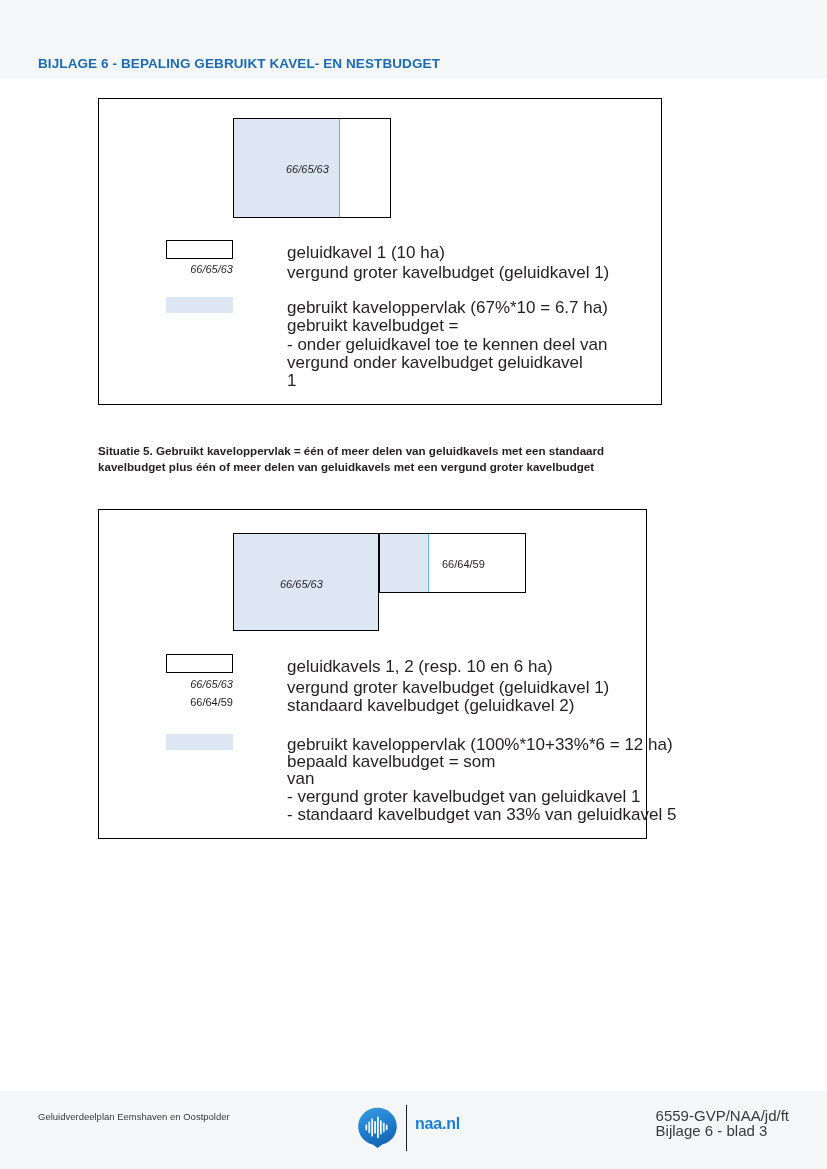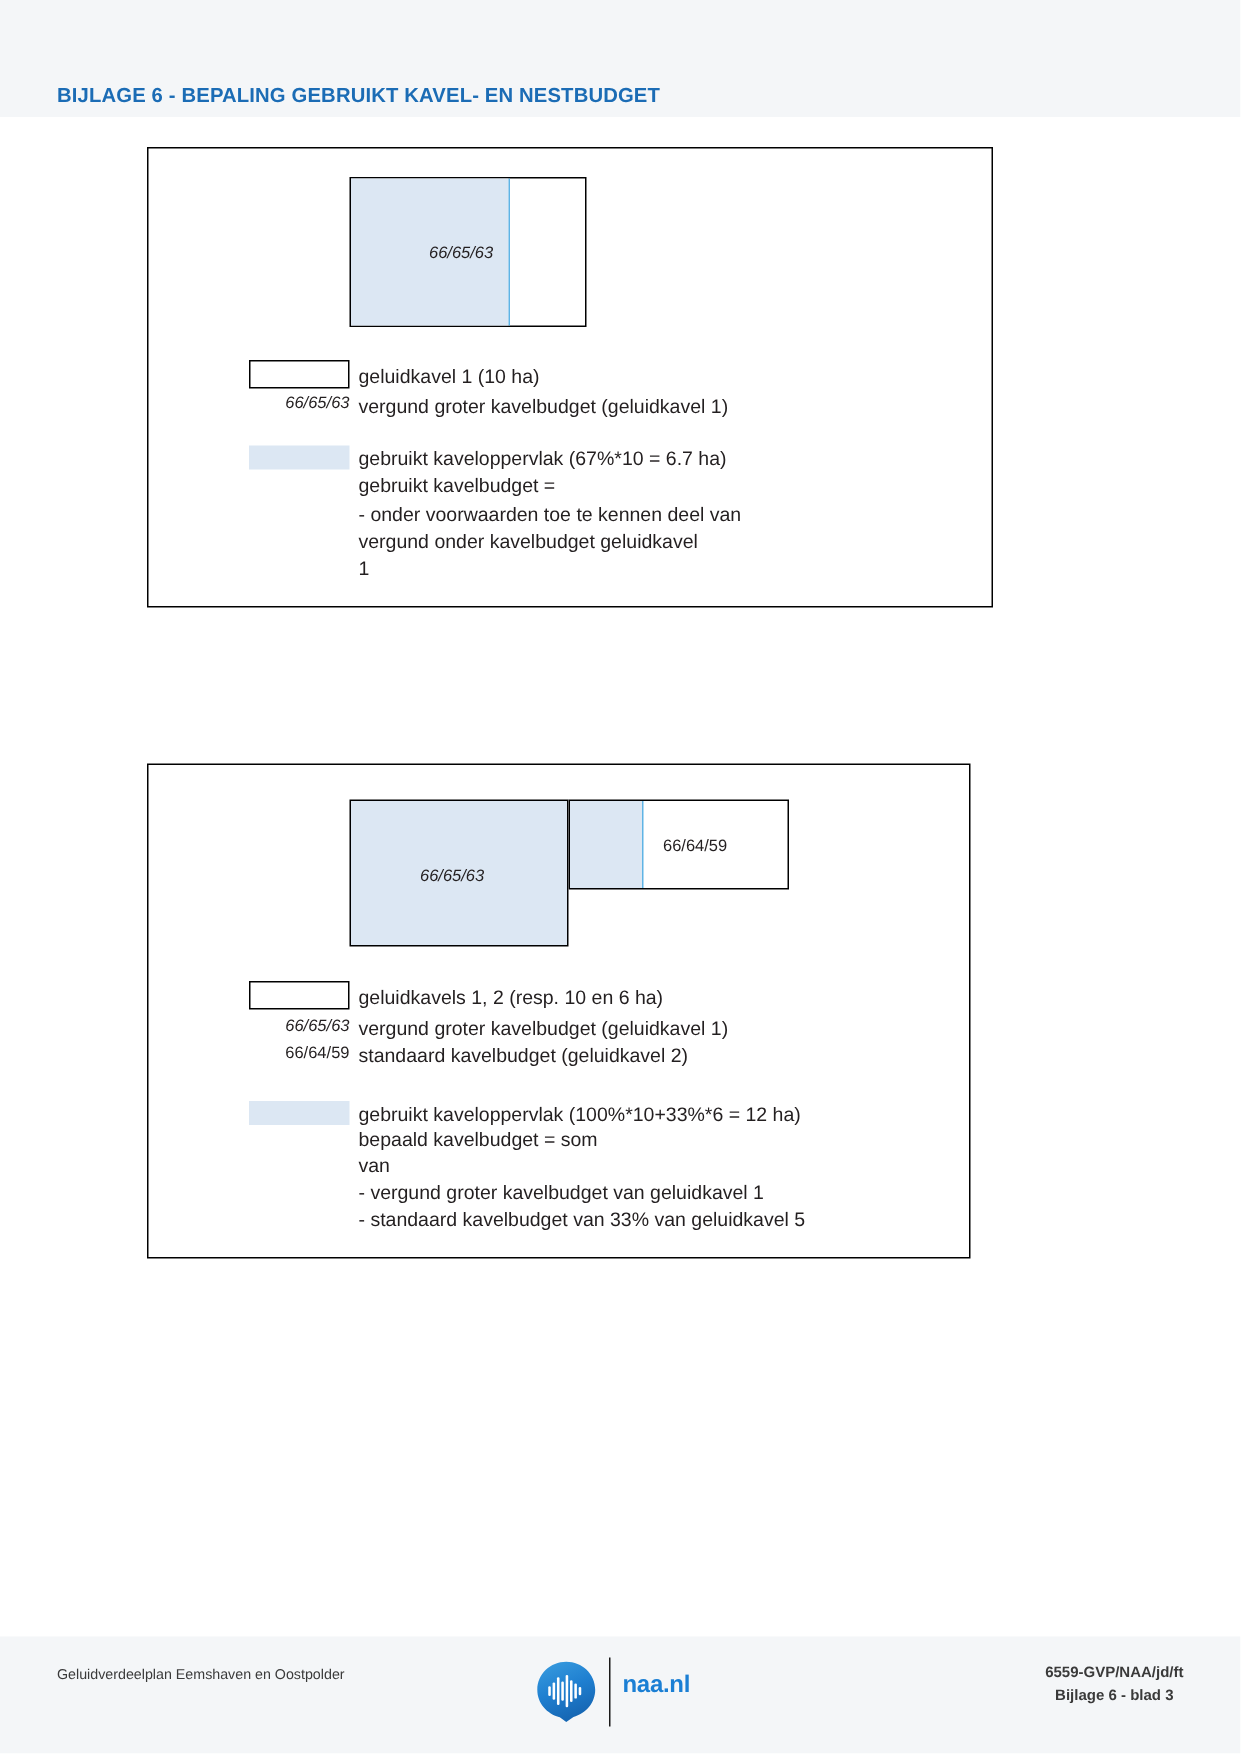--- a/index.html
+++ b/index.html
@@ -84,23 +84,24 @@
   .legend-code {
     position: absolute;
     font-size: 11px;
     color: #231f20;
     white-space: nowrap;
     text-align: right;
   }
   .legend-code.italic { font-style: italic; }
   .legend-text {
     position: absolute;
-    font-size: 13px;
-    color: #231f20;
-    white-space: nowrap;
+    font-size: 17px;
+    color: #231f20;
+    white-space: nowrap;
+    margin-left: 48px;
   }
 
   
   #situation-block {
     position: absolute;
     left: 98px; top: 443px;
     width: 590px;
   }
   #situation-heading {
     font-size: 11.6px;
@@ -125,25 +126,24 @@
   #footer-left {
     position: absolute;
     left: 38px; top: 1111px;
     font-size: 9.5px;
     color: #3a3a3a;
     white-space: nowrap;
   }
   #footer-right {
     position: absolute;
     right: 38px; top: 1108px;
-    text-align: center;
-    font-size: 10px;
+    text-align: left;
+    font-size: 15px;
     color: #3a3a3a;
     line-height: 15px;
-    font-weight: bold;
   }
   #footer-logo {
     position: absolute;
     left: 357px; top: 1105px;
     width: 120px; height: 46px;
   }
   #logo-badge {
     position: absolute;
     left: 0; top: 2px;
     width: 41px; height: 41px;
@@ -179,26 +179,30 @@
 
   <div class="legend-swatch-outline" style="left:67px; top:141px; width:67px; height:19px;"></div>
   <div class="legend-text" style="left:140px; top:144px;">geluidkavel 1 (10 ha)</div>
 
   <div class="legend-code italic" style="left:60px; top:164px; width:74px;">66/65/63</div>
   <div class="legend-text" style="left:140px; top:164px;">vergund groter kavelbudget (geluidkavel 1)</div>
 
   <div class="legend-swatch-fill" style="left:67px; top:198px; width:67px; height:16px;"></div>
   <div class="legend-text" style="left:140px; top:199px;">gebruikt kaveloppervlak (67%*10 = 6.7 ha)</div>
   <div class="legend-text" style="left:140px; top:217px;">gebruikt kavelbudget =</div>
-  <div class="legend-text" style="left:140px; top:236px;">- onder voorwaarden toe te kennen deel van</div>
+  <div class="legend-text" style="left:140px; top:236px;">- onder geluidkavel toe te kennen deel van</div>
   <div class="legend-text" style="left:140px; top:254px;"> vergund onder kavelbudget geluidkavel</div>
   <div class="legend-text" style="left:140px; top:272px;">1</div>
 </div>
 
 <div id="situation-block">
+  <div id="situation-heading">
+    <div>Situatie 5. Gebruikt kaveloppervlak = één of meer delen van geluidkavels met een standaard</div>
+    <div>kavelbudget plus één of meer delen van geluidkavels met een vergund groter kavelbudget</div>
+  </div>
 </div>
 
 <div class="panel" style="left:98px; top:509px; width:549px; height:330px;">
 
   <div class="kavel-box" style="left:134px; top:23px; width:146px; height:98px;">
     <div class="kavel-fill" style="left:0; top:0; width:100%; height:100%;"></div>
     <div class="kavel-label" style="left:46px; top:44px;">66/65/63</div>
   </div>
 
   <div class="kavel-box" style="left:280px; top:23px; width:147px; height:60px;">

